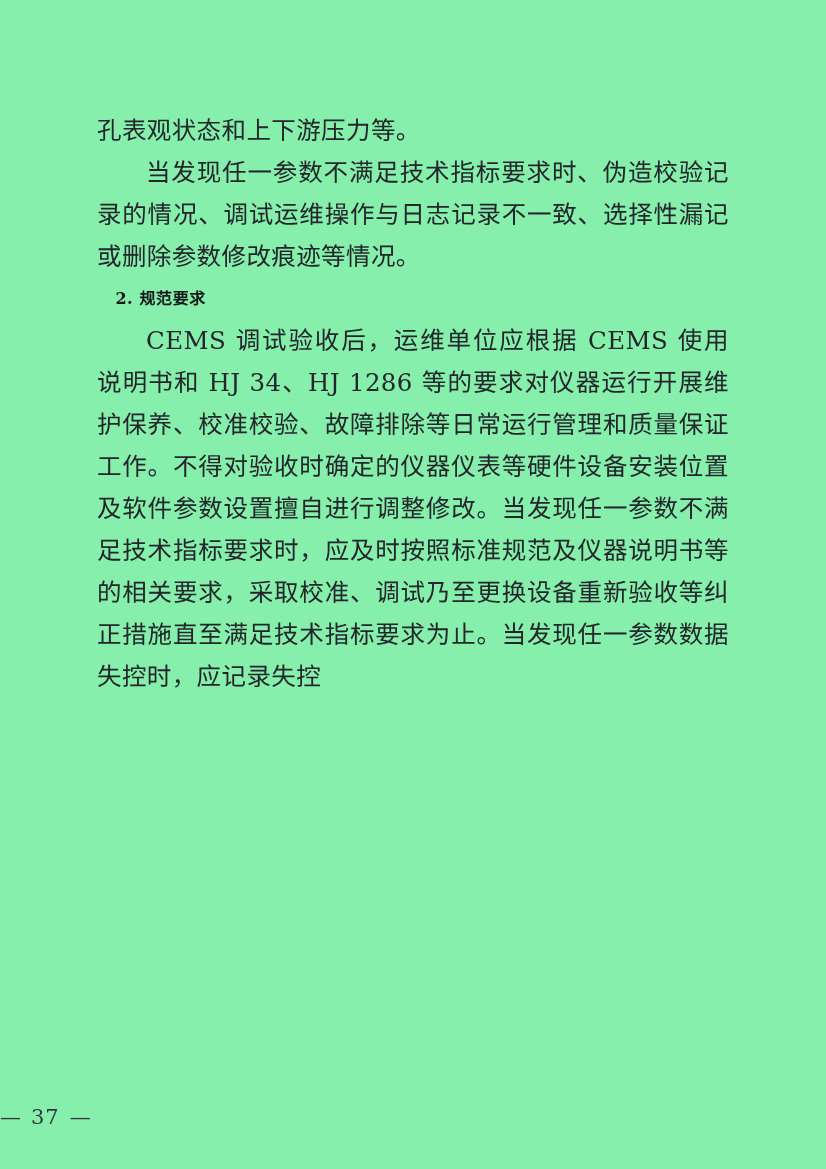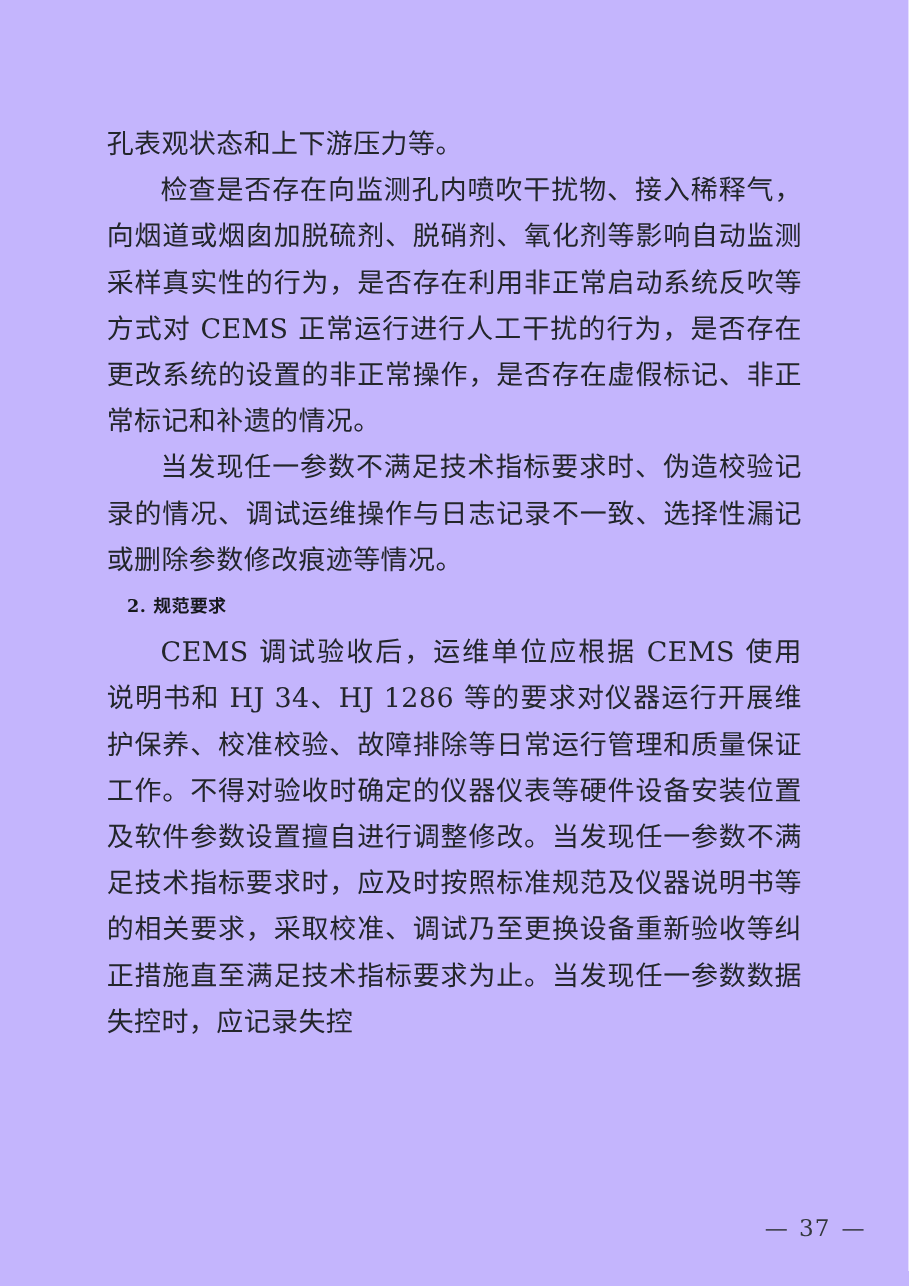--- a/index.html
+++ b/index.html
@@ -7,21 +7,21 @@
     margin: 0;
     padding: 0;
     background: #ffffff;
   }
 
   .page {
     position: relative;
     width: 826px;
     height: 1169px;
     margin: 0 auto;
-    background: #c4b5fd;
+    background: #86efac;
     overflow: hidden;
     box-sizing: border-box;
   }
 
   .content {
     position: absolute;
     left: 97px;
     top: 110px;
     width: 632px;
   }
@@ -56,21 +56,21 @@
     color: #16181c;
     text-indent: 1.15em;
     letter-spacing: 0.6px;
   }
 
   .page-number {
     position: absolute;
     left: 0;
     right: 0;
     bottom: 40px;
-    text-align: right;
+    text-align: left;
     font-family: "DejaVu Serif", "Liberation Serif", serif;
     font-size: 21px;
     color: #33373d;
     letter-spacing: 1px;
     padding-right: 40px;
     box-sizing: border-box;
   }
 
   .page-number .rule {
     display: inline-block;
@@ -85,21 +85,20 @@
 </head>
 <body>
 
 <div class="page">
 
   <div class="content">
 
     <p class="para cont">孔表观状态和上下游压力等。</p>
 
 
-    <p class="para indent">检查是否存在向监测孔内喷吹干扰物、接入稀释气，向烟道或烟囱加脱硫剂、脱硝剂、氧化剂等影响自动监测采样真实性的行为，是否存在利用非正常启动系统反吹等方式对 CEMS 正常运行进行人工干扰的行为，是否存在更改系统的设置的非正常操作，是否存在虚假标记、非正常标记和补遗的情况。</p>
 
     <p class="para indent">当发现任一参数不满足技术指标要求时、伪造校验记录的情况、调试运维操作与日志记录不一致、选择性漏记或删除参数修改痕迹等情况。</p>
 
     <h2 class="heading">2. 规范要求</h2>
 
     <p class="para indent">CEMS 调试验收后，运维单位应根据 CEMS 使用说明书和 HJ 34、HJ 1286 等的要求对仪器运行开展维护保养、校准校验、故障排除等日常运行管理和质量保证工作。不得对验收时确定的仪器仪表等硬件设备安装位置及软件参数设置擅自进行调整修改。当发现任一参数不满足技术指标要求时，应及时按照标准规范及仪器说明书等的相关要求，采取校准、调试乃至更换设备重新验收等纠正措施直至满足技术指标要求为止。当发现任一参数数据失控时，应记录失控</p>
 
   </div>
 
   <div class="page-number">

